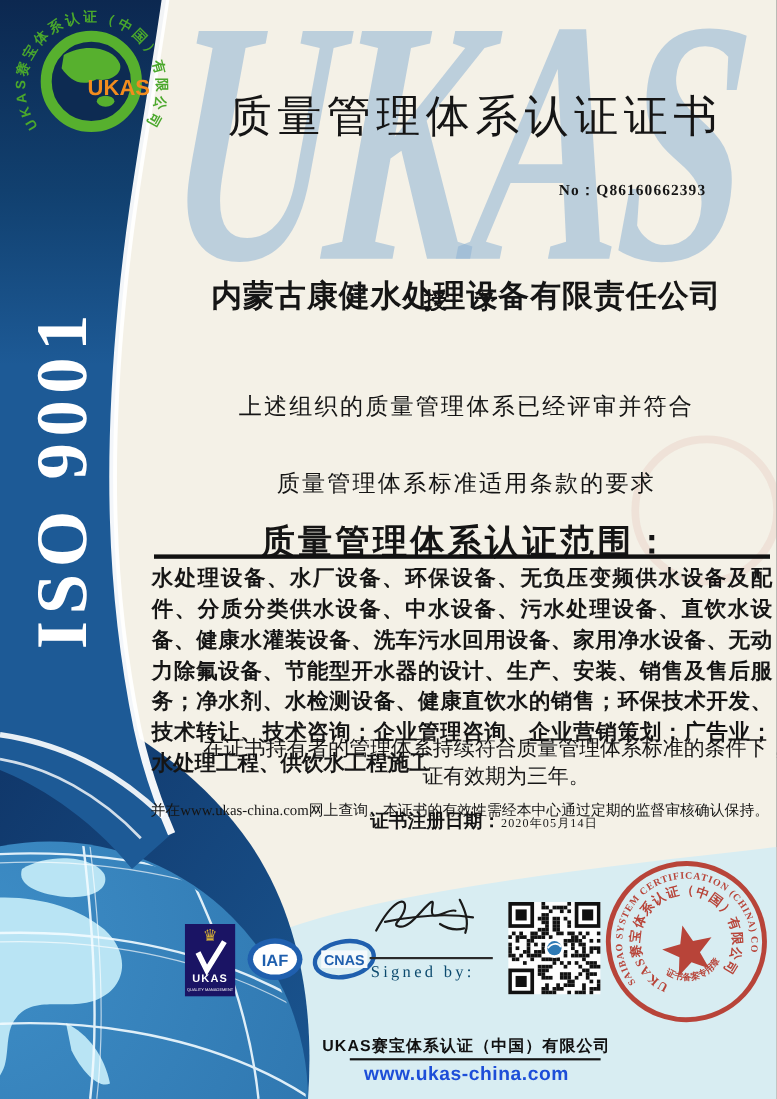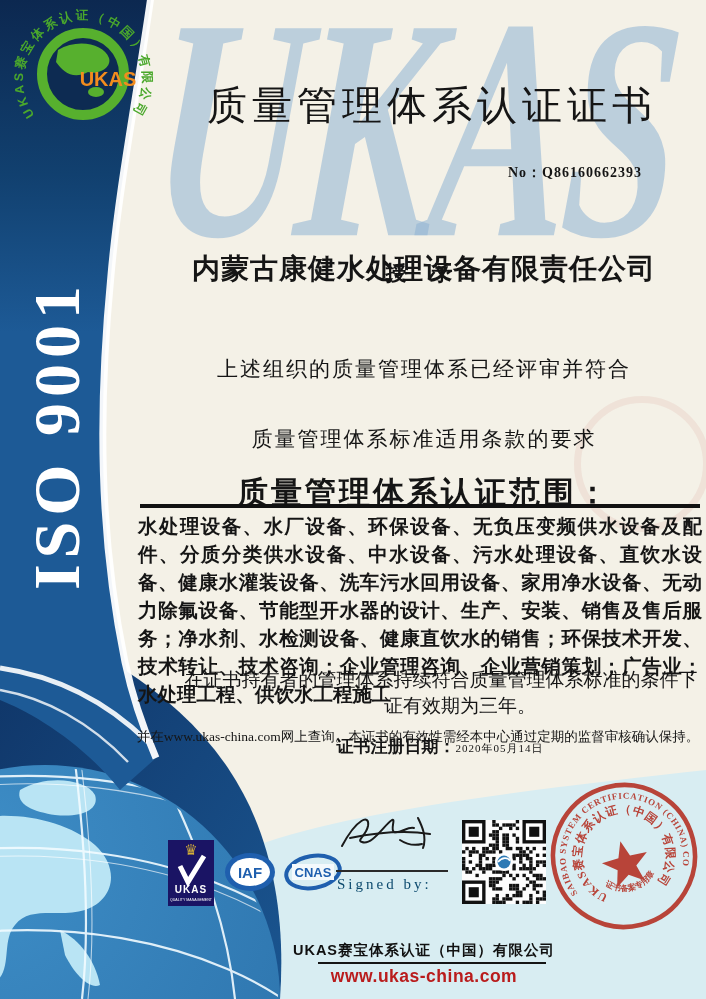--- a/index.html
+++ b/index.html
@@ -34,21 +34,21 @@
   
   .ghost-stamp{left:574px;top:396px;width:122px;height:122px;border-radius:50%;
                border:7px solid rgba(198,96,86,.10);z-index:1;}
   
   .sig-line{left:336px;top:870px;width:112px;height:2px;background:#2a2a2a;z-index:3;}
   .signed-by{left:337px;top:876px;font-size:15px;letter-spacing:3px;color:#0c4a6e;z-index:3;}
   .footer-co{top:941px;font-family:"Liberation Sans",sans-serif;font-size:14.5px;font-weight:bold;
              color:#101010;letter-spacing:1px;}
   .footer-line{left:318px;top:962px;width:228px;height:2px;background:#151515;z-index:3;}
   .footer-site{top:966px;font-family:"Liberation Sans",sans-serif;font-size:17.5px;font-weight:bold;
-               color:#b91c1c;letter-spacing:.5px;}
+               color:#1d4ed8;letter-spacing:.5px;}
   .iso-vert{left:57px;top:435px;transform:translate(-50%,-50%) rotate(-90deg);white-space:nowrap;
             font-size:66px;font-weight:bold;color:#fff;letter-spacing:6px;z-index:2;
             font-family:"Liberation Serif",serif;}
   .z2{z-index:2;} .z3{z-index:3;}
 </style>
 </head>
 <body>
 
 <div class="page">
 

